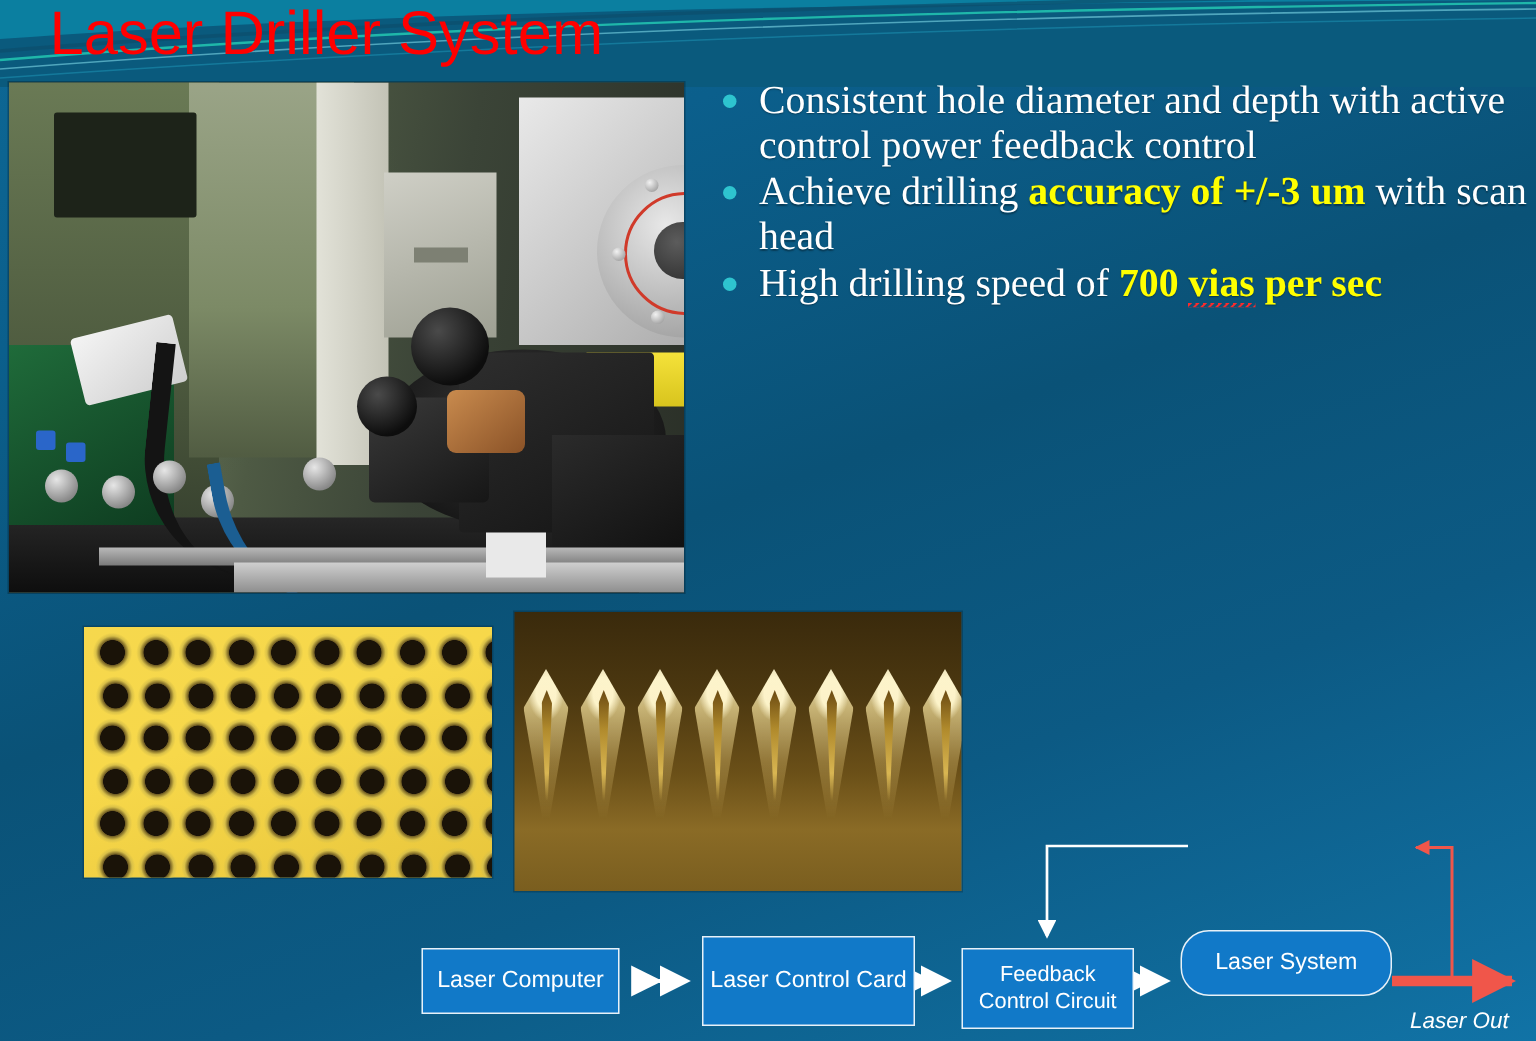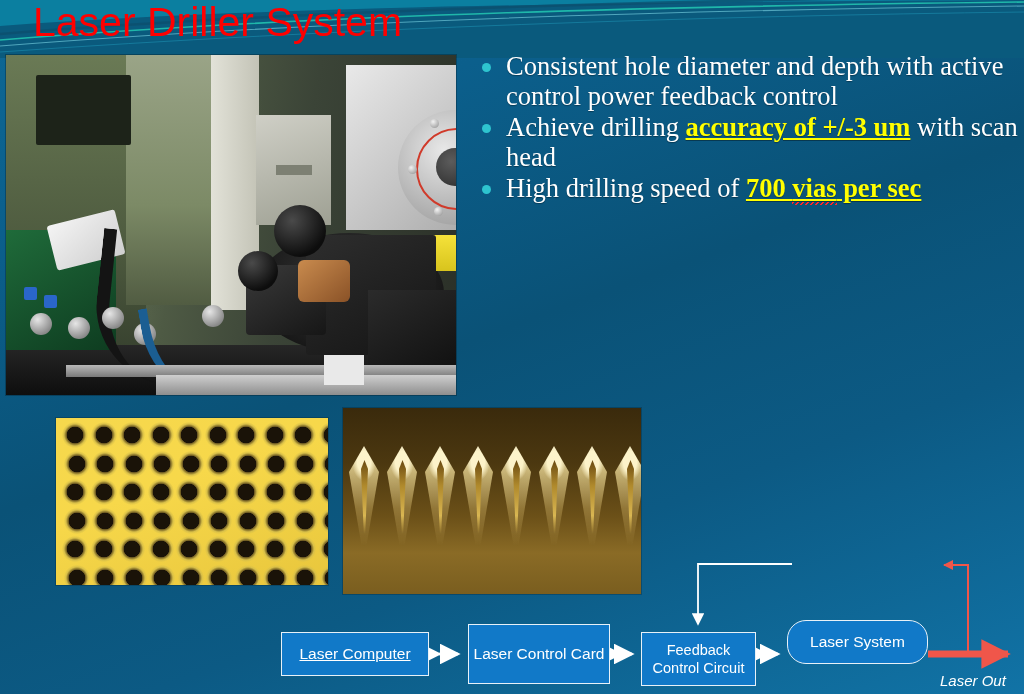--- a/index.html
+++ b/index.html
@@ -36,21 +36,21 @@
     z-index:5;
   }
   .bullet{
     position:relative;padding-left:34px;margin-bottom:2px;
     text-shadow:0 1px 1px rgba(0,0,0,.35);
   }
   .bullet .dot{
     position:absolute;left:10px;top:11px;width:9px;height:9px;border-radius:50%;
     background:#2ec4cf;
   }
-  .hl{color:#ffff00;font-weight:bold;text-decoration:underline;}
+  .hl{color:#ffff00;font-weight:bold;}
   .sq{
     background-image:repeating-linear-gradient(135deg,#ff2a2a 0 2px,rgba(0,0,0,0) 2px 4px);
     background-repeat:repeat-x;background-size:5px 3px;background-position:0 100%;
     padding-bottom:2px;
   }
 
   
   .photo-machine{
     position:absolute;left:6px;top:55px;width:450px;height:340px;
     overflow:hidden;background:#3a4436;z-index:4;
@@ -121,21 +121,21 @@
     clip-path:polygon(50% 0%,100% 12%,60% 100%,40% 100%,0% 12%);}
 
   
   .diagram{position:absolute;left:0;top:520px;width:1024px;height:174px;z-index:5;}
   .node{
     position:absolute;background:#1179c8;border:1px solid #e8f1f8;
     color:#ffffff;font-family:"Liberation Sans",sans-serif;
     display:flex;align-items:center;justify-content:center;text-align:center;
     font-size:15.5px;line-height:18px;box-sizing:border-box;
   }
-  #node-computer{left:281px;top:112px;width:148px;height:44px;text-decoration:underline;}
+  #node-computer{left:281px;top:112px;width:132px;height:44px;}
   #node-control-card{left:468px;top:104px;width:142px;height:60px;}
   #node-feedback{left:641px;top:112px;width:115px;height:54px;font-size:14.5px;}
   #node-laser-system{left:787px;top:100px;width:141px;height:44px;border-radius:19px;}
   #node-ir{left:792px;top:30px;width:142px;height:29px;border:2px solid #f0564a;font-size:15px;}
   .laser-out-label{
     position:absolute;left:940px;top:152px;color:#ffffff;font-size:15px;
     font-family:"Liberation Sans",sans-serif;white-space:nowrap;font-style:italic;
   }
   .dsvg{position:absolute;left:0;top:0;width:1024px;height:174px;pointer-events:none;}
 </style>

